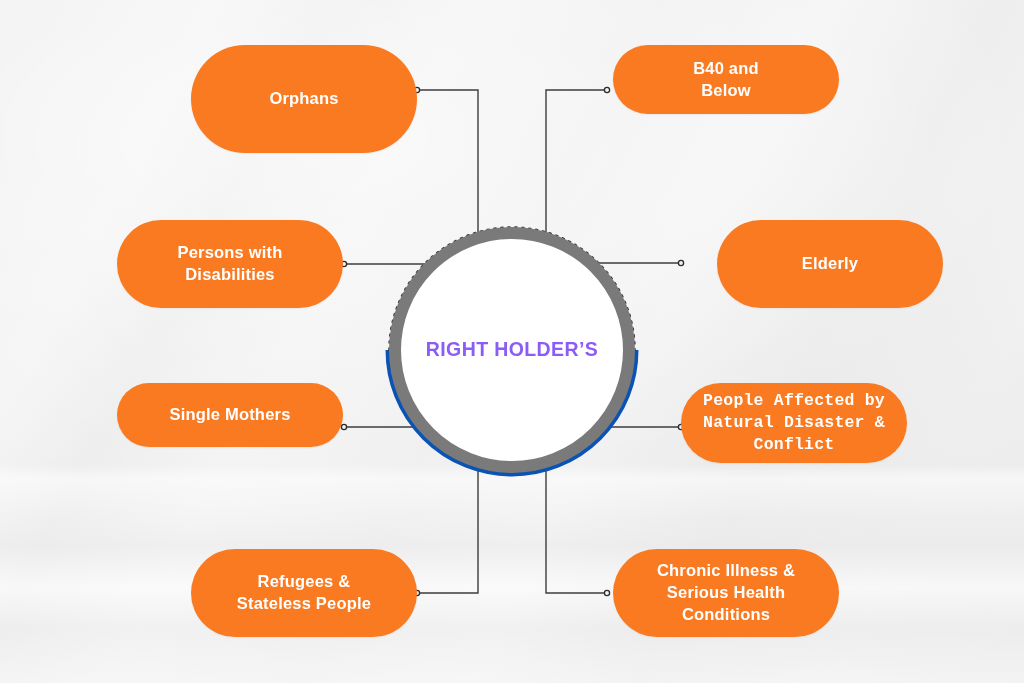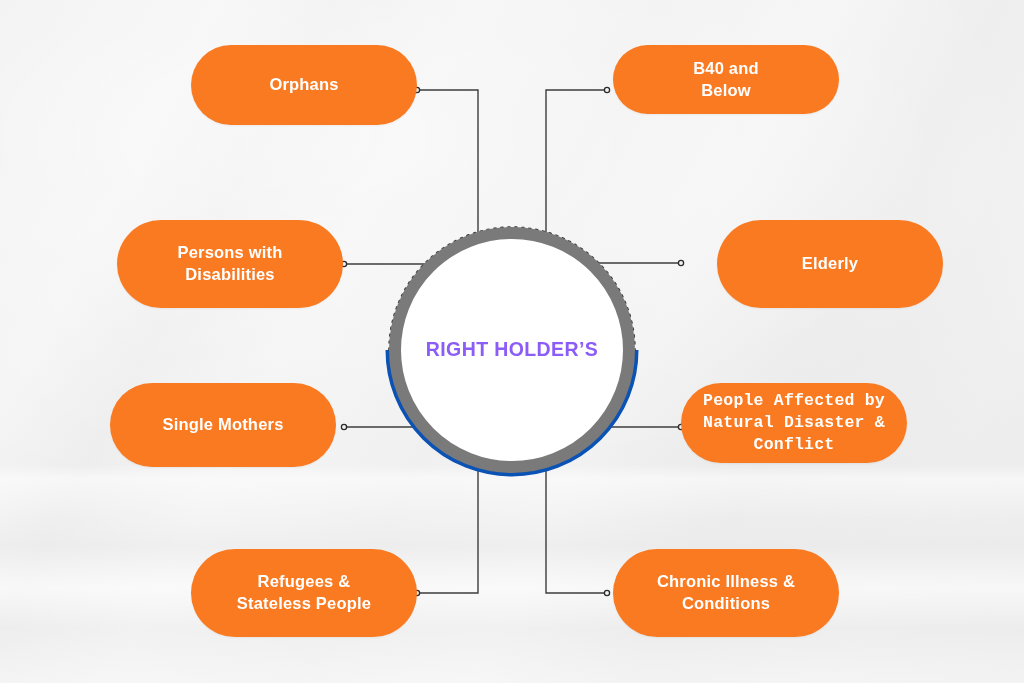--- a/index.html
+++ b/index.html
@@ -112,21 +112,21 @@
 
       <path d="M 21 144 A 123 123 0 0 1 267 144" fill="none" stroke="#3a3a3a" stroke-width="1.6" stroke-dasharray="2 5" stroke-linecap="round"></path>
 
       <circle cx="144" cy="144" r="117" fill="#ffffff" stroke="#7a7a7a" stroke-width="12"></circle>
     </svg>
     <div id="hub-label">
       <span>RIGHT HOLDER’S</span>
     </div>
   </div>
 
-  <div class="pill" style="left:191px;top:45px;width:226px;height:80px;">
+  <div class="pill" style="left:191px;top:45px;width:226px;height:108px;">
     <div>
       <span>Orphans</span>
     </div>
   </div>
 
   <div class="pill" style="left:613px;top:45px;width:226px;height:69px;">
     <div>
       <span>B40 and</span>
       <span>Below</span>
     </div>
@@ -138,21 +138,21 @@
       <span>Disabilities</span>
     </div>
   </div>
 
   <div class="pill" style="left:717px;top:220px;width:226px;height:88px;">
     <div>
       <span>Elderly</span>
     </div>
   </div>
 
-  <div class="pill" style="left:110px;top:383px;width:226px;height:84px;">
+  <div class="pill" style="left:117px;top:383px;width:226px;height:64px;">
     <div>
       <span>Single Mothers</span>
     </div>
   </div>
 
   <div class="pill" style="left:681px;top:383px;width:226px;height:80px;font-family:Liberation Mono, monospace;">
     <div>
       <span>People Affected by</span>
       <span>Natural Disaster &amp;</span>
       <span>Conflict</span>
@@ -162,17 +162,18 @@
   <div class="pill" style="left:191px;top:549px;width:226px;height:88px;">
     <div>
       <span>Refugees &amp;</span>
       <span>Stateless People</span>
     </div>
   </div>
 
   <div class="pill" style="left:613px;top:549px;width:226px;height:88px;">
     <div>
       <span>Chronic Illness &amp;</span>
+      <span>Serious Health</span>
       <span>Conditions</span>
     </div>
   </div>
 
 </div>
 
 </body></html>

